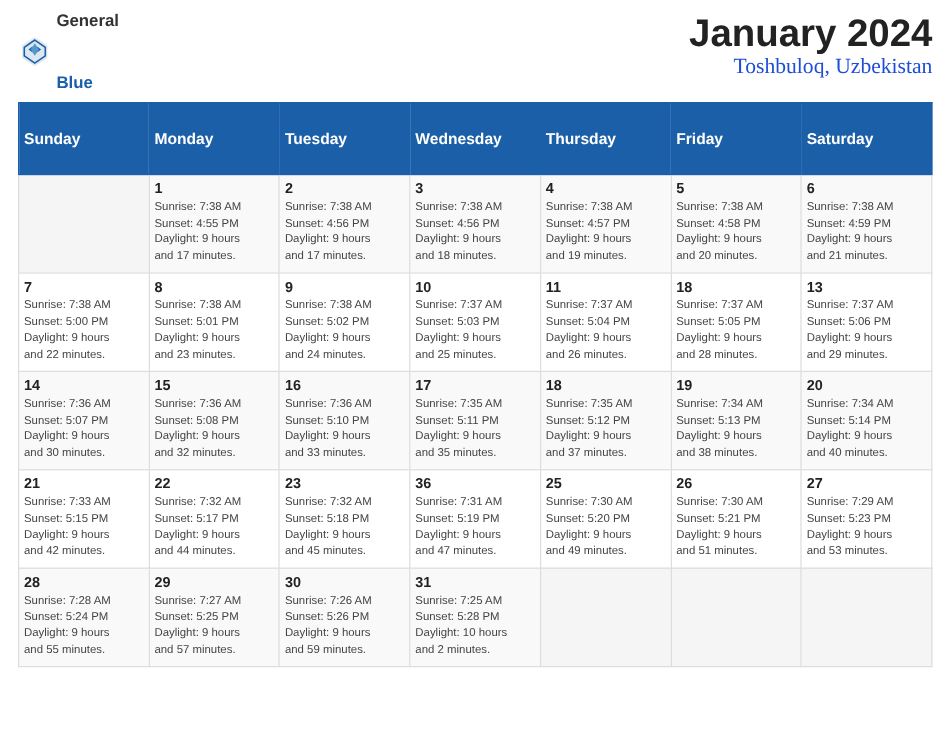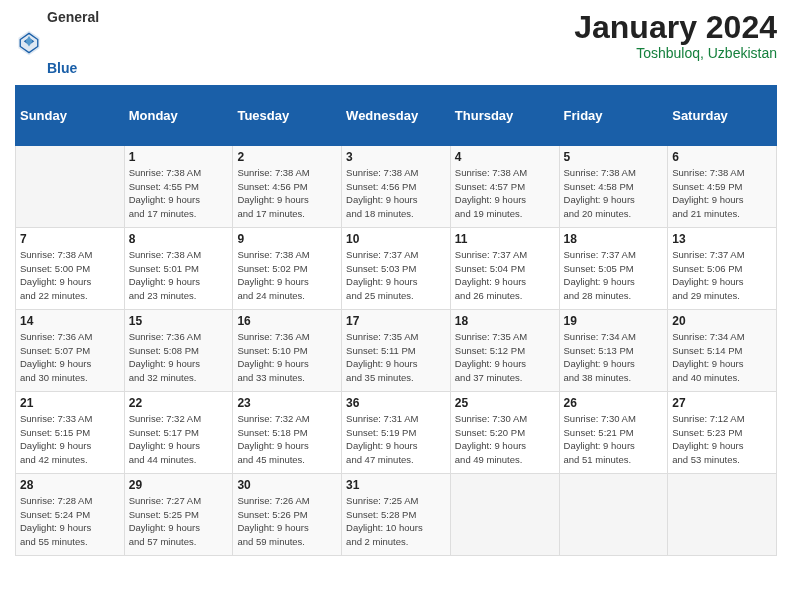--- a/index.html
+++ b/index.html
@@ -49,22 +49,23 @@
     .title-block {
       text-align: right;
     }
     .month-title {
       font-size: 32px;
       font-weight: bold;
       color: #222;
       line-height: 1.1;
     }
     .location {
-      font-size: 14px;
-      color: #15803d;
+      font-size: 18px;
+      color: #1d4ed8;
+      font-family: Liberation Serif, serif;
     }
     table {
       width: 100%;
       border-collapse: collapse;
       table-layout: fixed;
     }
     thead tr {
       background-color: #1a5fa8;
       color: white;
     }
@@ -328,21 +329,21 @@
           </td>
           <td>
             <span class="day-num">26</span>
             <div class="day-info" style="white-space: pre-line;">Sunrise: 7:30 AM
 Sunset: 5:21 PM
 Daylight: 9 hours
 and 51 minutes.</div>
           </td>
           <td>
             <span class="day-num">27</span>
-            <div class="day-info" style="white-space: pre-line;">Sunrise: 7:12 AM
+            <div class="day-info" style="white-space: pre-line;">Sunrise: 7:29 AM
 Sunset: 5:23 PM
 Daylight: 9 hours
 and 53 minutes.</div>
           </td>
         </tr>
         <tr>
           <td>
             <span class="day-num">28</span>
             <div class="day-info" style="white-space: pre-line;">Sunrise: 7:28 AM
 Sunset: 5:24 PM

